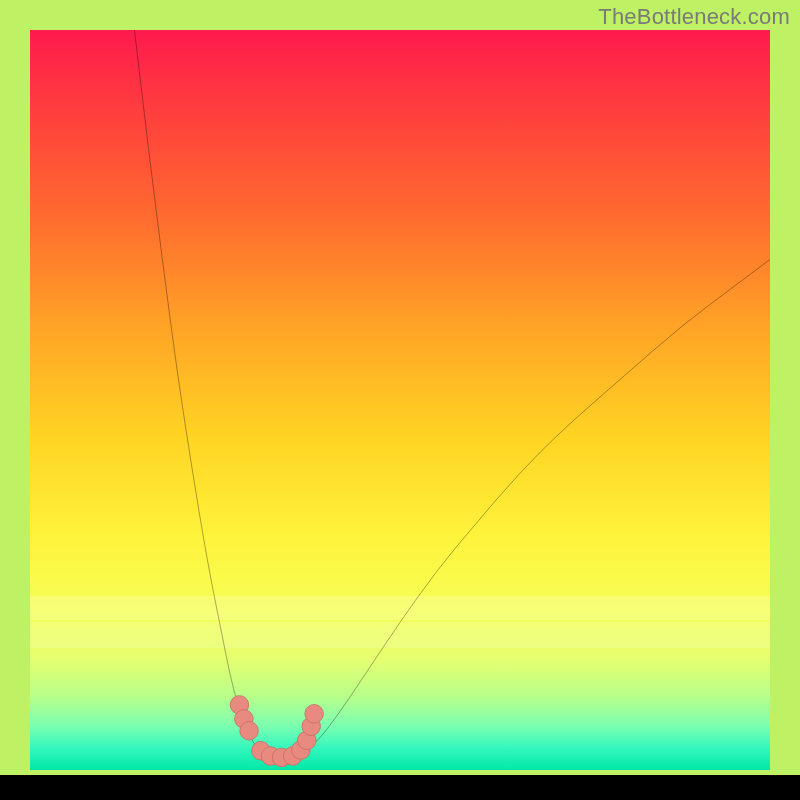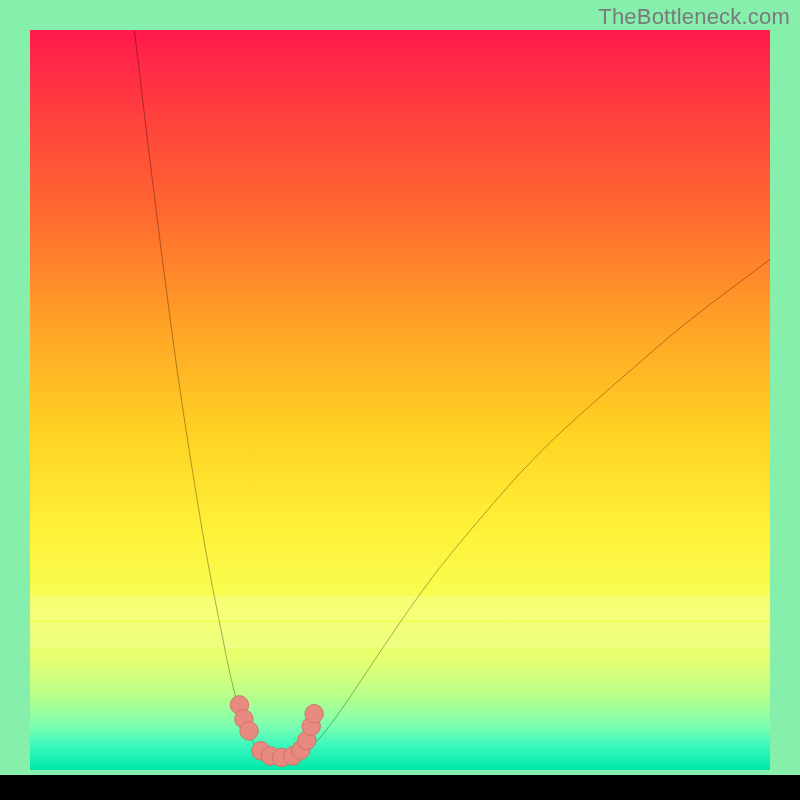--- a/index.html
+++ b/index.html
@@ -10,21 +10,21 @@
     background: #000;
     overflow: hidden;
     font-family: Arial, Helvetica, sans-serif;
   }
   .frame {
     position: absolute;
     left: 0;
     top: 0;
     width: 800px;
     height: 775px;
-    background: #86efac;
+    background: #bef264;
   }
   .plot {
     position: absolute;
     left: 30px;
     top: 30px;
     width: 740px;
     height: 740px;
     background: linear-gradient(
       to bottom,
       #ff1a4d 0%,

